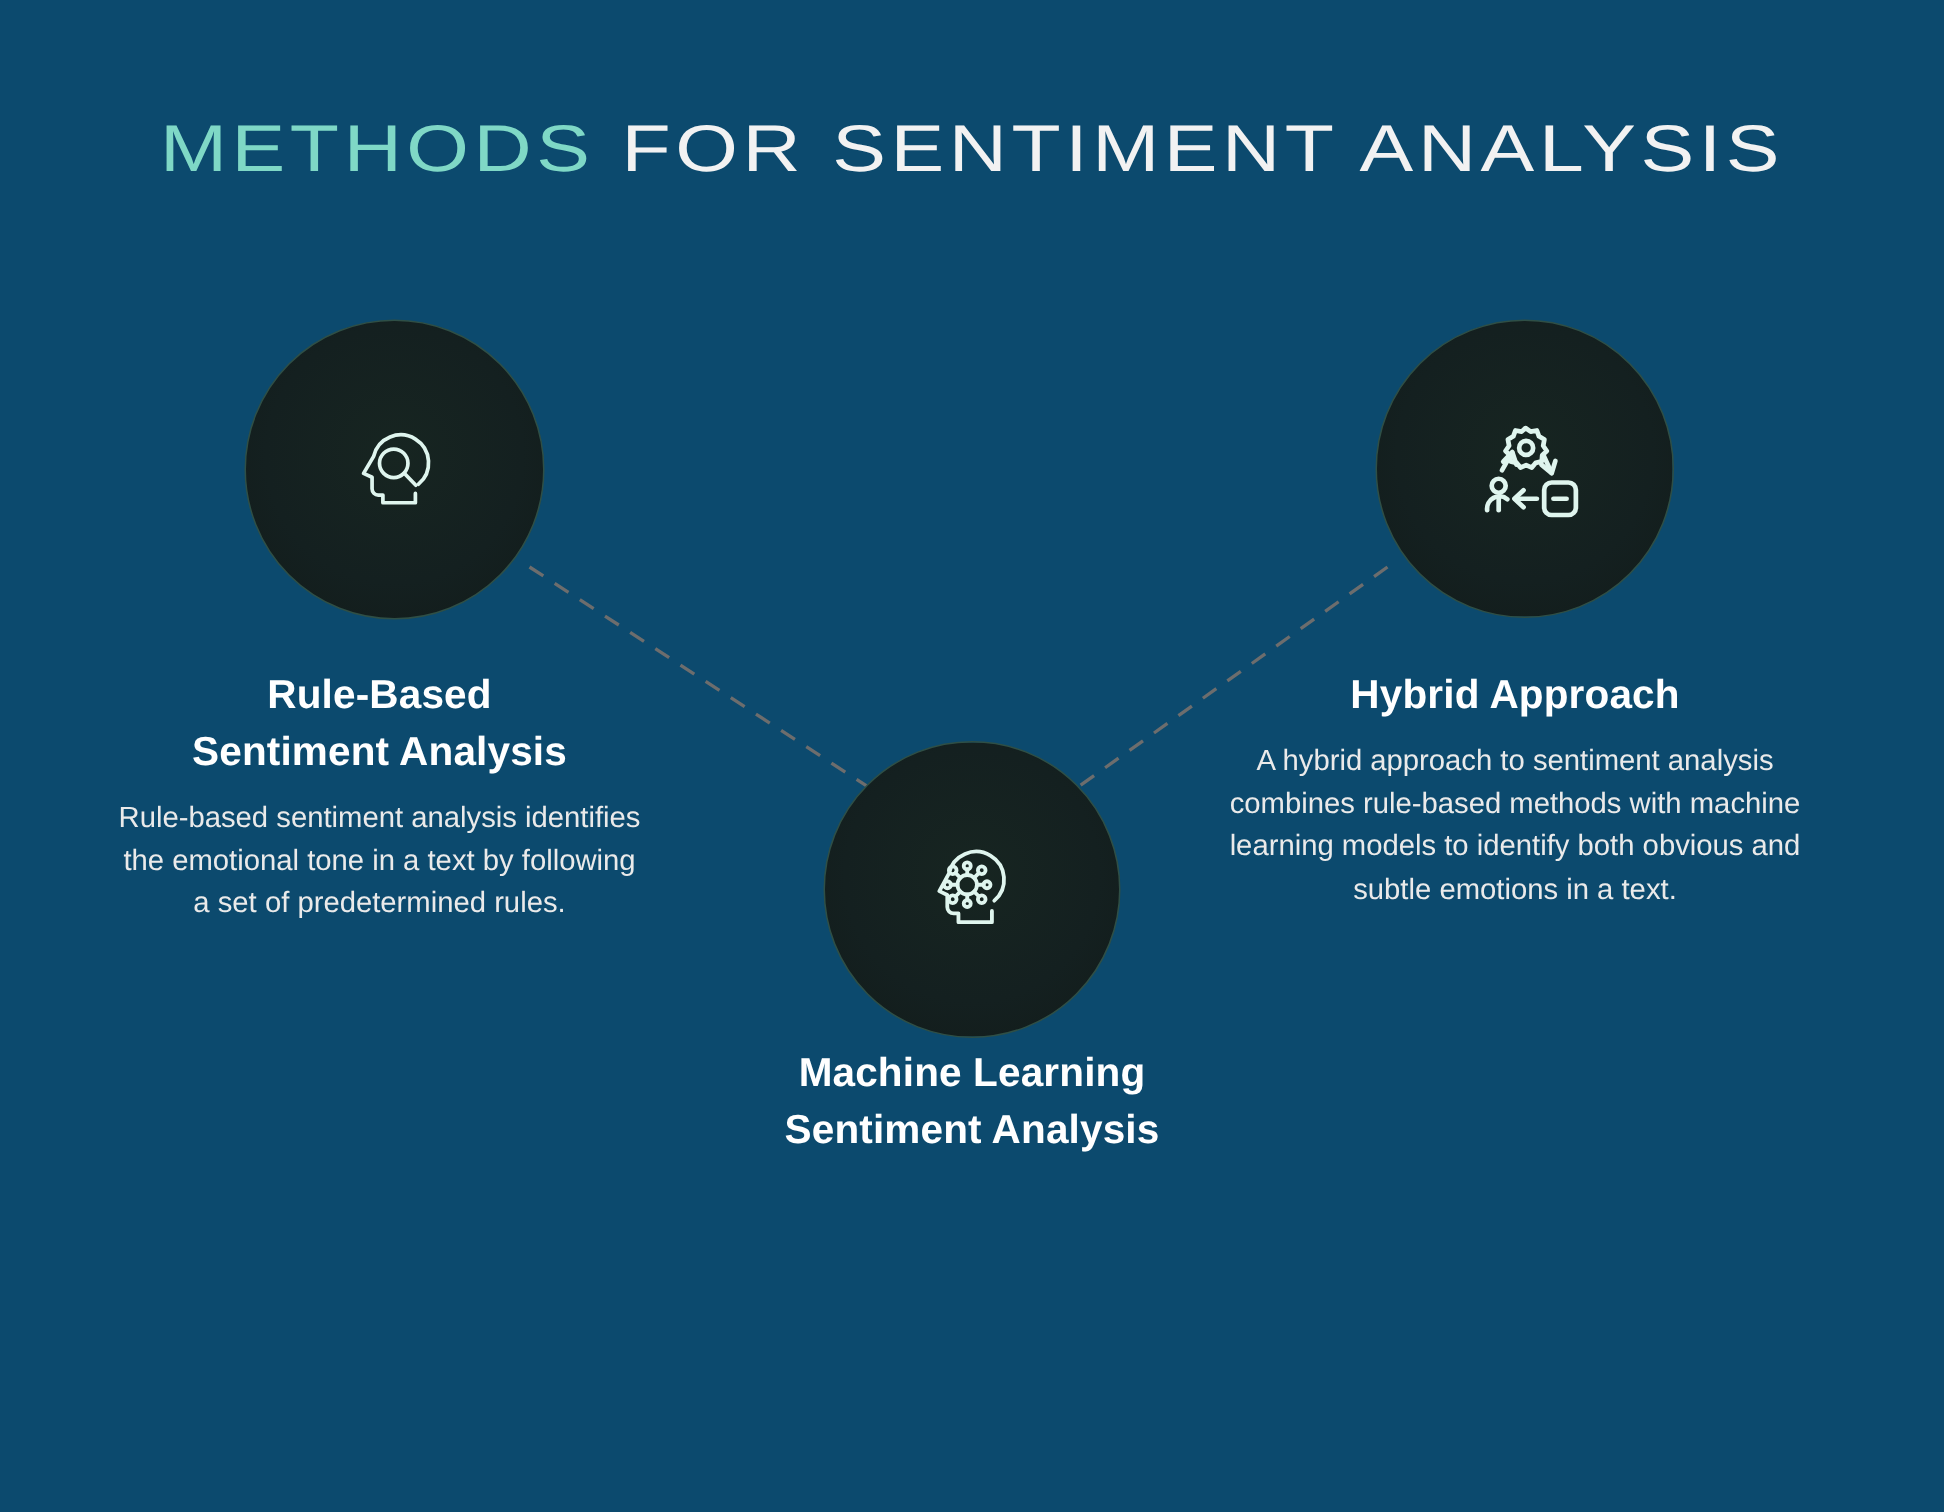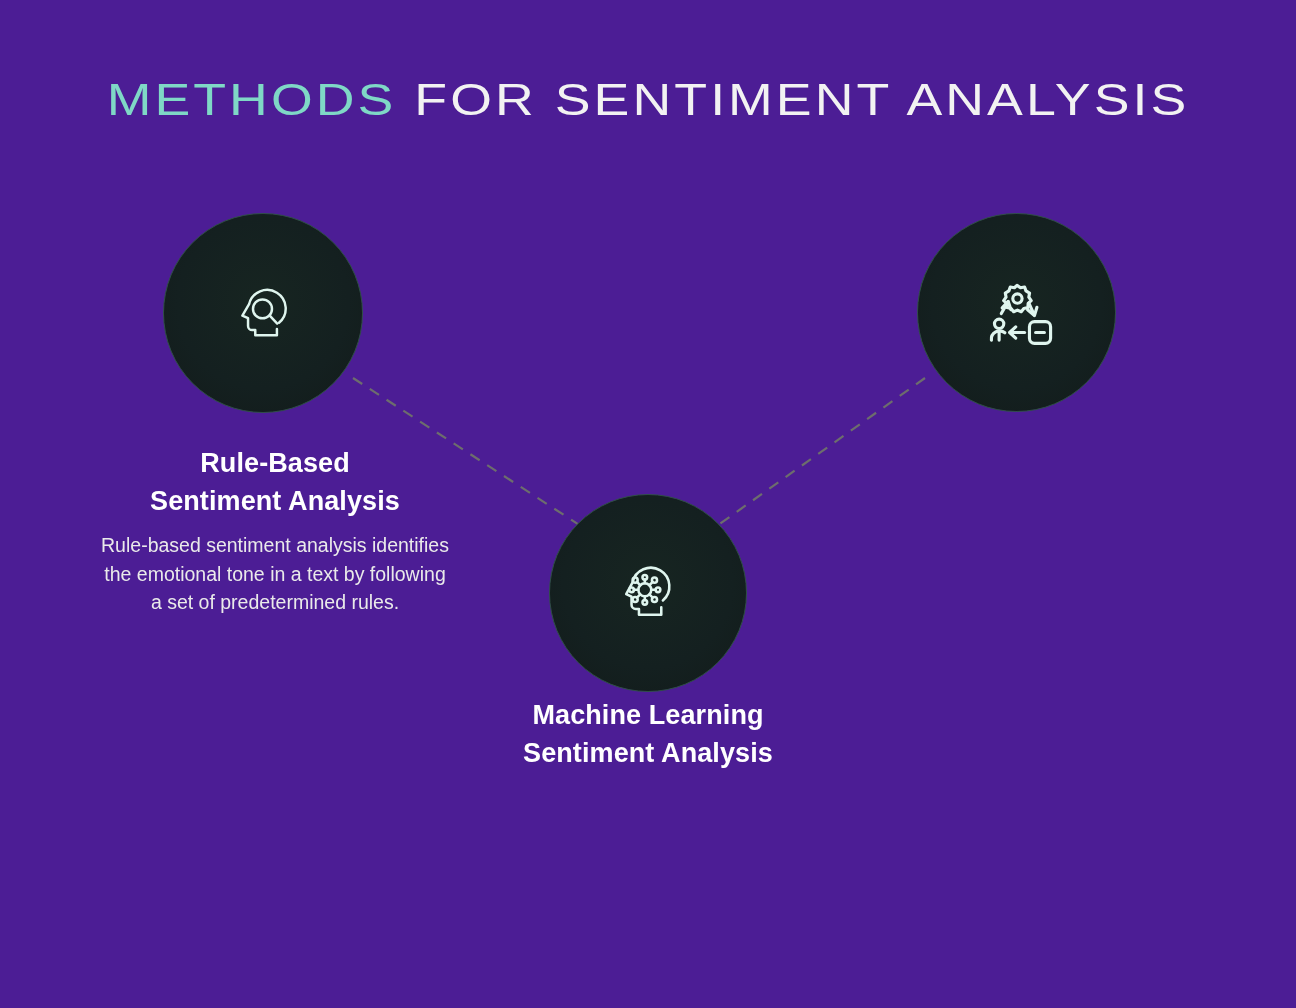--- a/index.html
+++ b/index.html
@@ -4,21 +4,21 @@
 <style>
   html, body {
     margin: 0;
     padding: 0;
     background: #0d0d0d;
   }
   #page {
     position: relative;
     width: 1296px;
     height: 1008px;
-    background: #4c1d95;
+    background: #0c4a6e;
     overflow: hidden;
     font-family: "Liberation Sans", sans-serif;
     -webkit-font-smoothing: antialiased;
   }
 
   
   #title {
     position: absolute;
     left: 0;
     top: 72px;
@@ -74,21 +74,21 @@
   }
   .block .body {
     font-family: "Liberation Sans", sans-serif;
     font-size: 19.5px;
     font-weight: 400;
     line-height: 28.5px;
     color: #eaeaea;
     margin: 11px 0 0 0;
   }
 
-  #block-rule   { left: 100px;  top: 444px; width: 350px; }
+  #block-rule   { left: 78px;  top: 444px; width: 350px; }
   #block-ml     { left: 424px; top: 696px; width: 448px; }
   #block-hybrid { left: 812px; top: 444px; width: 396px; }
 
   .nowrap-line { display: block; }
 </style>
 </head>
 <body>
 
 <div id="page">
 
@@ -187,14 +187,20 @@
     <p class="body">Rule-based sentiment analysis identifies the emotional tone in a text by following a set of predetermined rules.</p>
   </div>
 
   <div class="block" id="block-ml">
     <h2 class="heading">
         <span class="nowrap-line">Machine Learning</span>
         <span class="nowrap-line">Sentiment Analysis</span>
       </h2>
   </div>
 
+  <div class="block" id="block-hybrid">
+    <h2 class="heading">
+        <span class="nowrap-line">Hybrid Approach</span>
+      </h2>
+    <p class="body">A hybrid approach to sentiment analysis combines rule-based methods with machine learning models to identify both obvious and subtle emotions in a text.</p>
+  </div>
 
 </div>
 
 </body></html>

